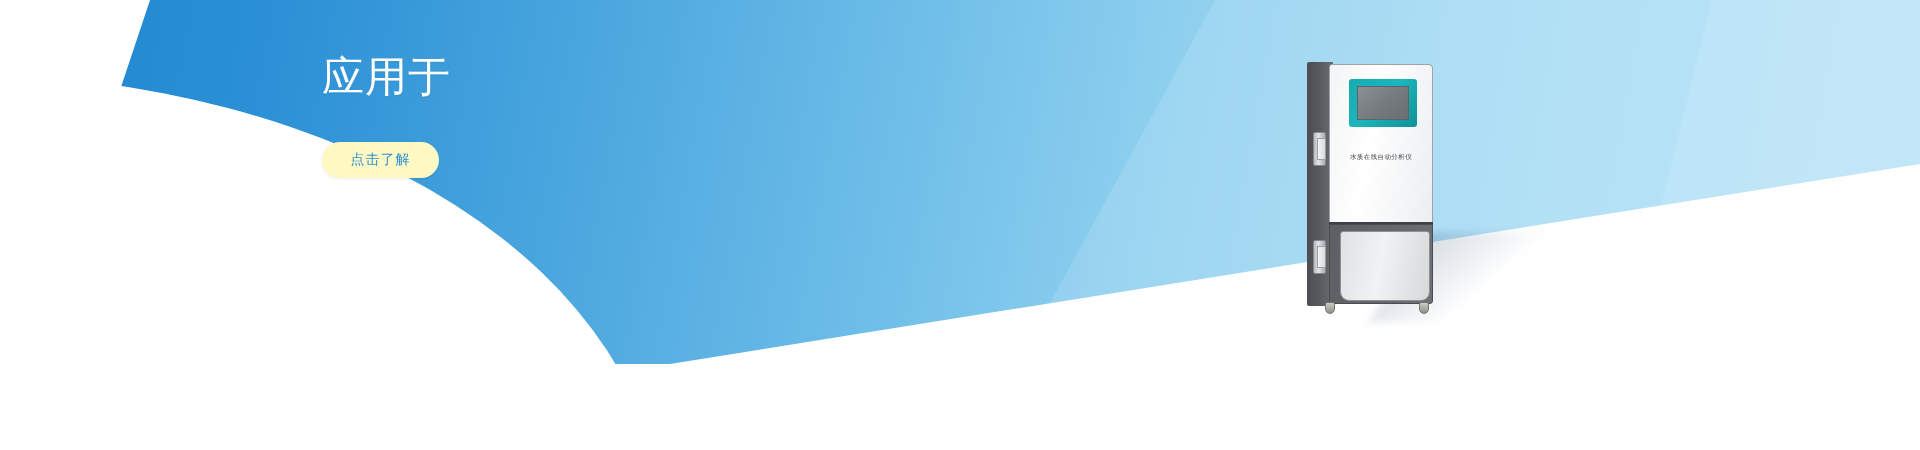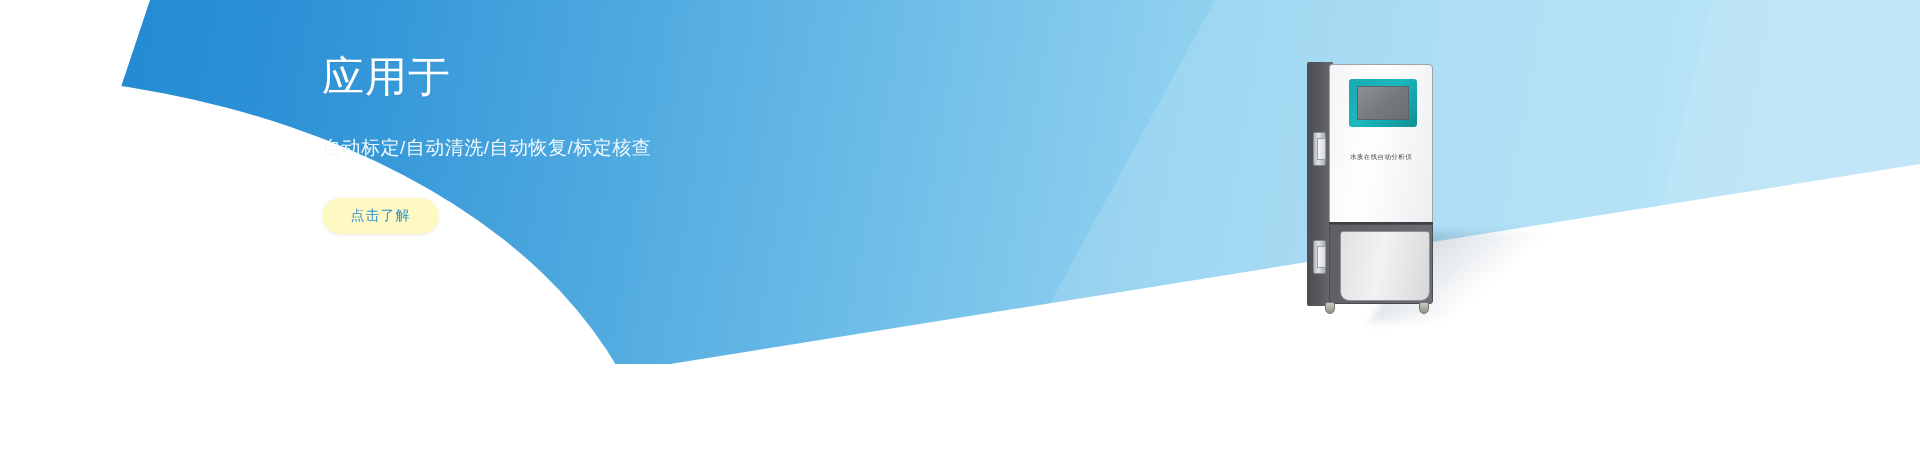--- a/index.html
+++ b/index.html
@@ -251,21 +251,20 @@
   <div class="bg-band2"></div>
   <div class="wedge-left"></div>
   <div class="wedge-bottom-left"></div>
   <div class="wedge-bottom-right"></div>
   <div class="wedge-bottom-right-curve"></div>
 
   <div class="copy">
     <div class="headline">
       <span class="headline-line">应用于</span>
     </div>
-    <div class="subtitle">自动标定/自动清洗/自动恢复/标定核查</div>
     <button class="cta">点击了解</button>
   </div>
 
   <div class="product">
     <div class="prod-shadow"></div>
     <div class="prod-side"></div>
     <div class="prod-upper">
       <div class="prod-screen-bezel">
         <div class="prod-screen"></div>
       </div>

